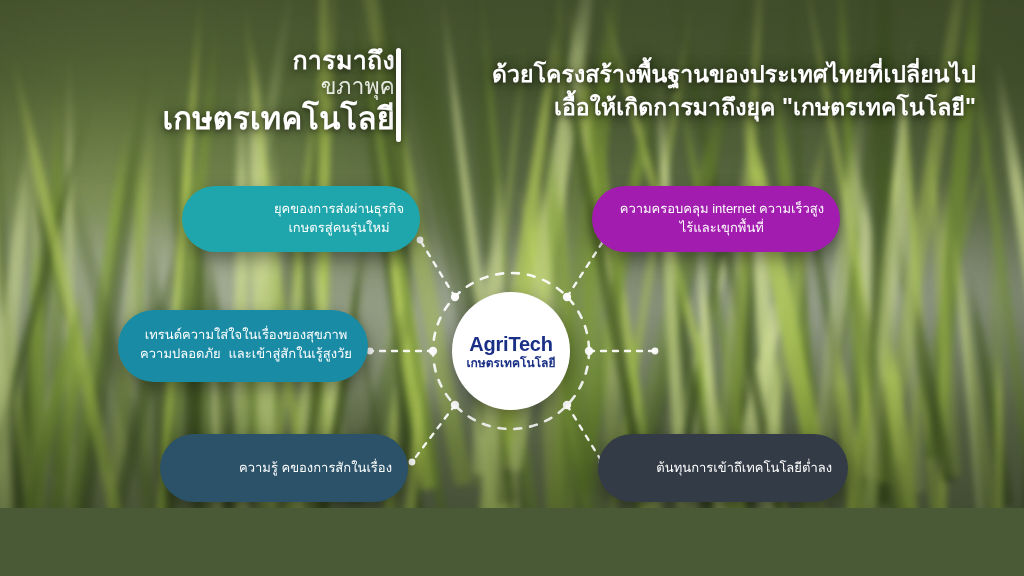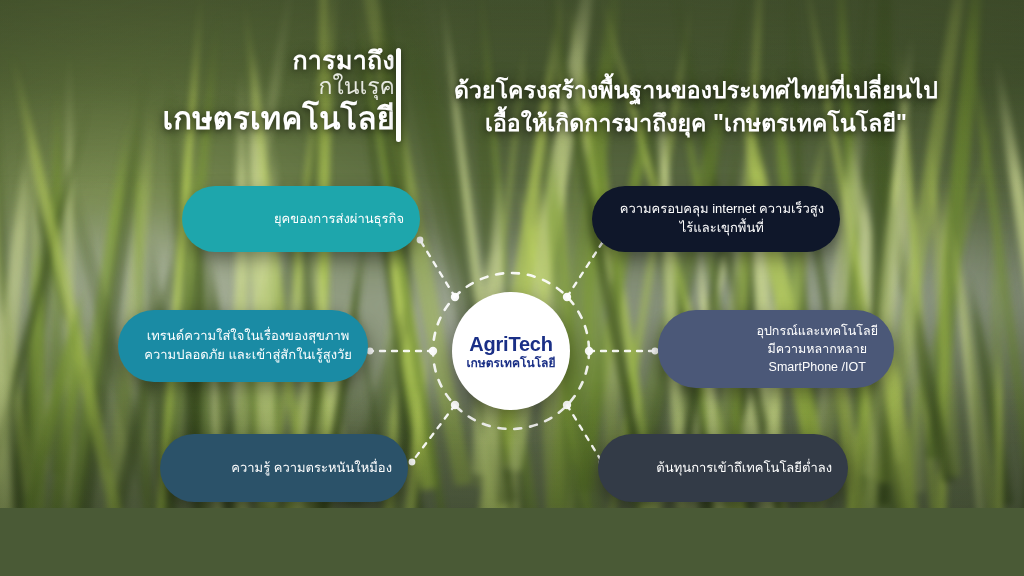--- a/index.html
+++ b/index.html
@@ -69,22 +69,22 @@
   .title-l2 { font-size:23px; font-weight:300; line-height:1.12; color:#f2f3ee; opacity:.93; }
   .title-l3 { font-size:31px; font-weight:bold; line-height:1.18; letter-spacing:.2px; margin-top:1px; }
 
   .title-divider {
     position:absolute; left:396px; top:2px; width:5px; height:94px;
     background:#ffffff; border-radius:3px;
     box-shadow:0 2px 7px rgba(0,0,0,.5);
   }
 
   .title-right {
-    position:absolute; left:416px; top:28px; width:560px;
-    color:#ffffff; text-align:center;
+    position:absolute; left:416px; top:12px; width:560px;
+    color:#ffffff; text-align:right;
     text-shadow:0 2px 6px rgba(0,0,0,.55), 0 0 16px rgba(0,0,0,.35);
   }
   .title-r1, .title-r2 { font-size:23px; font-weight:bold; line-height:1.42; letter-spacing:.1px; }
 
   
   .diagram { position:absolute; inset:0; }
 
   svg.connectors { position:absolute; inset:0; width:1024px; height:576px; }
 
   .hub {
@@ -300,21 +300,21 @@
         <div class="blade mid" style="height: 306.271px; width: 10.0972px; left: 27.0967%; bottom: -11.8983%; transform: rotate(-2.39deg) skewX(2.07deg); opacity: 0.5;"></div>
         <div class="blade pale" style="height: 246.47px; width: 13.9835px; left: 71.7504%; bottom: -11.488%; transform: rotate(7.49deg) skewX(1.53deg); opacity: 0.65;"></div>
       </div>
     <div class="bg-vignette"></div>
     <div class="bg-headscrim"></div>
   </div>
 
   <div class="header">
     <div class="title-left">
       <div class="title-l1">การมาถึง</div>
-      <div class="title-l2">กในเรุค</div>
+      <div class="title-l2">ขภาพุค</div>
       <div class="title-l3">เกษตรเทคโนโลยี</div>
     </div>
 
     <div class="title-divider"></div>
 
     <div class="title-right">
       <div class="title-r1">ด้วยโครงสร้างพื้นฐานของประเทศไทยที่เปลี่ยนไป</div>
       <div class="title-r2">เอื้อให้เกิดการมาถึงยุค  "เกษตรเทคโนโลยี"</div>
     </div>
   </div>
@@ -354,48 +354,42 @@
     </svg>
 
     <div class="hub" style="background: rgb(255, 255, 255);">
       <div class="hub-title" style="color: rgb(26, 47, 134);">AgriTech</div>
       <div class="hub-sub" style="color: rgb(26, 47, 134);">เกษตรเทคโนโลยี</div>
     </div>
 
     <div class="node node-tl" style="background: rgb(30, 166, 172);">
       <div>
         <span>ยุคของการส่งผ่านธุรกิจ</span>
-      </div>
-    </div>
-
-    <div class="node node-tr" style="background: #0f172a;">
+        <span>เกษตรสู่คนรุ่นใหม่</span>
+      </div>
+    </div>
+
+    <div class="node node-tr" style="background: #a21caf;">
       <div>
         <span>ความครอบคลุม internet ความเร็วสูง</span>
         <span>ไร้และเขุกพื้นที่</span>
       </div>
     </div>
 
-    <div class="node node-ml" style="background: rgb(26, 139, 164);">
+    <div class="node node-ml" style="background: rgb(26, 139, 164); font-family: Liberation Mono, monospace;">
       <div>
         <span>เทรนด์ความใส่ใจในเรื่องของสุขภาพ</span>
         <span>ความปลอดภัย  และเข้าสู่สักในเรู้สูงวัย</span>
       </div>
     </div>
 
-    <div class="node node-mr" style="background: rgb(75, 88, 120);">
-      <div>
-        <span>อุปกรณ์และเทคโนโลยี</span>
-        <span>มีความหลากหลาย</span>
-        <span>SmartPhone /IOT</span>
-      </div>
-    </div>
 
     <div class="node node-bl" style="background: rgb(43, 82, 105);">
       <div>
-        <span>ความรู้ ความตระหนันใหมื่อง</span>
+        <span>ความรู้ คของการสักในเรื่อง</span>
       </div>
     </div>
 
     <div class="node node-br" style="background: rgb(51, 59, 71);">
       <div>
         <span>ต้นทุนการเข้าถึเทคโนโลยีต่ำลง</span>
       </div>
     </div>
 
   </div>

